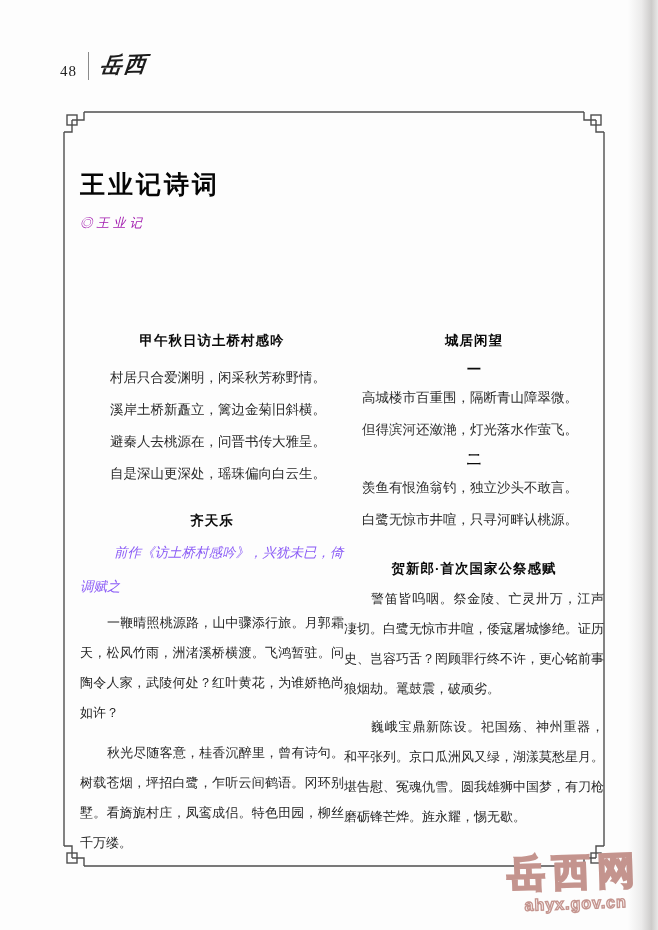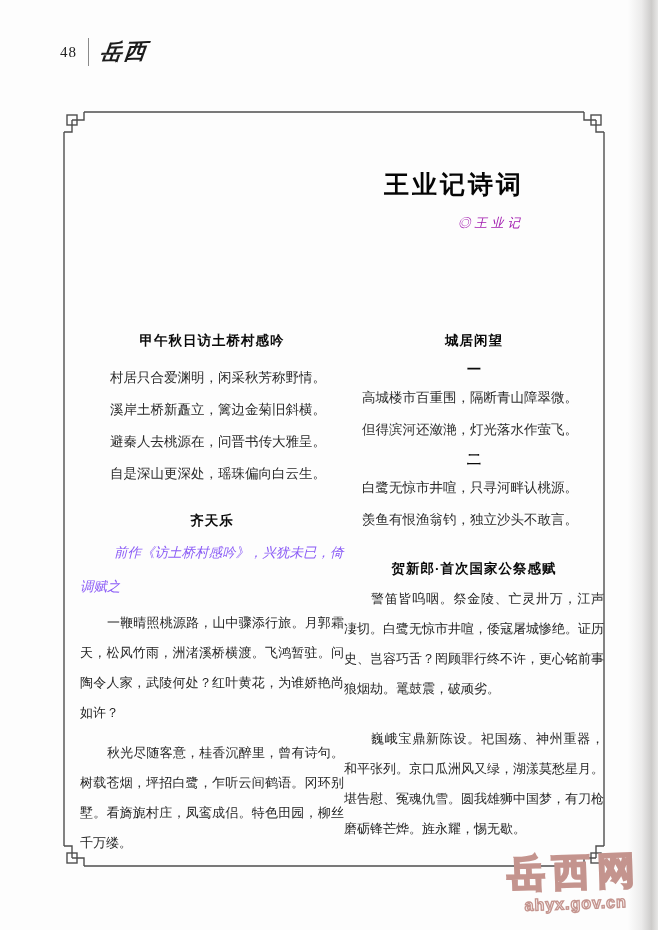--- a/index.html
+++ b/index.html
@@ -12,34 +12,34 @@
     color:#2b2b2b;
   }
   
   .edge-shadow{
     position:absolute;top:0;right:0;width:30px;height:930px;
     background:linear-gradient(to right,rgba(80,75,70,0) 0%,rgba(80,75,70,.10) 45%,rgba(80,75,70,.28) 78%,rgba(80,75,70,.12) 100%);
     pointer-events:none;
   }
   
   .run-head{
-    position:absolute;top:36px;left:60px;
-    display:flex;align-items:center;gap:11px;height:32px;
+    position:absolute;top:48px;left:60px;
+    display:flex;align-items:flex-end;gap:11px;height:32px;
   }
   .page-num{font-size:15px;color:#222;letter-spacing:1px;}
   .head-rule{width:1px;height:28px;background:#8a8a8a;}
   .masthead{
     font-size:22px;font-weight:bold;font-style:italic;
     font-family:"Liberation Serif",serif;color:#1c1c1c;
     transform:skewX(-8deg) rotate(-2deg);letter-spacing:2px;
   }
   
   .frame{position:absolute;top:0;left:0;}
   
-  .title-block{position:absolute;top:168px;left:64px;width:460px;text-align:right;}
+  .title-block{position:absolute;top:168px;left:64px;width:460px;text-align:left;padding-left:16px;}
   .article-title{
     font-family:"Liberation Sans",sans-serif;font-weight:bold;
     font-size:25px;letter-spacing:3px;color:#050505;margin:0;
   }
   .article-author{
     font-size:12.5px;font-style:italic;letter-spacing:4px;
     color:#a21caf;margin-top:14px;
   }
   
   .col{position:absolute;top:332px;}
@@ -63,21 +63,21 @@
     font-style:italic;font-size:13.5px;line-height:34px;
     text-indent:34px;margin:6px 0 0 0;color:#8b5cf6;
   }
   .ci-p{
     font-size:13px;line-height:30px;text-indent:27px;
     text-align:justify;margin:0;color:#252525;
   }
   .ci-p.first{margin-top:4px;}
   .ci-p.second{margin-top:10px;}
   .col-right .ci-p.first{margin-top:6px;}
-  .col-right .ci-p.second{margin-top:20px;}
+  .col-right .ci-p.second{margin-top:8px;}
   
   .watermark{
     position:absolute;top:852px;left:500px;width:150px;
     text-align:center;transform:rotate(-2deg);
     font-family:"Liberation Sans",sans-serif;font-weight:bold;
     pointer-events:none;
   }
   .wm-name{
     font-size:38px;letter-spacing:7px;line-height:40px;
     color:#fdf8f7;
@@ -153,22 +153,22 @@
   <div class="col col-right">
 
     <h3 class="poem-title">城居闲望</h3>
     <div class="section-label" style="margin-top:6px">一</div>
     <div>
       <div class="q-line">高城楼市百重围，隔断青山障翠微。</div>
       <div class="q-line">但得滨河还潋滟，灯光落水作萤飞。</div>
     </div>
     <div class="section-label">二</div>
     <div>
+      <div class="q-line">羡鱼有恨渔翁钓，独立沙头不敢言。</div>
       <div class="q-line">白鹭无惊市井喧，只寻河畔认桃源。</div>
-      <div class="q-line">羡鱼有恨渔翁钓，独立沙头不敢言。</div>
     </div>
 
     <h3 class="poem-title mt24">贺新郎·首次国家公祭感赋</h3>
     <p class="ci-p first">警笛皆呜咽。祭金陵、亡灵卅万，江声凄切。白鹭无惊市井喧，倭寇屠城惨绝。证历史、岂容巧舌？罔顾罪行终不许，更心铭前事狼烟劫。鼍鼓震，破顽劣。</p>
     <p class="ci-p second">巍峨宝鼎新陈设。祀国殇、神州重器，和平张列。京口瓜洲风又绿，湖漾莫愁星月。堪告慰、冤魂仇雪。圆我雄狮中国梦，有刀枪磨砺锋芒烨。旌永耀，惕无歇。</p>
 
   </div>
 
   <div class="watermark">
     <div class="wm-name">岳西网</div>

